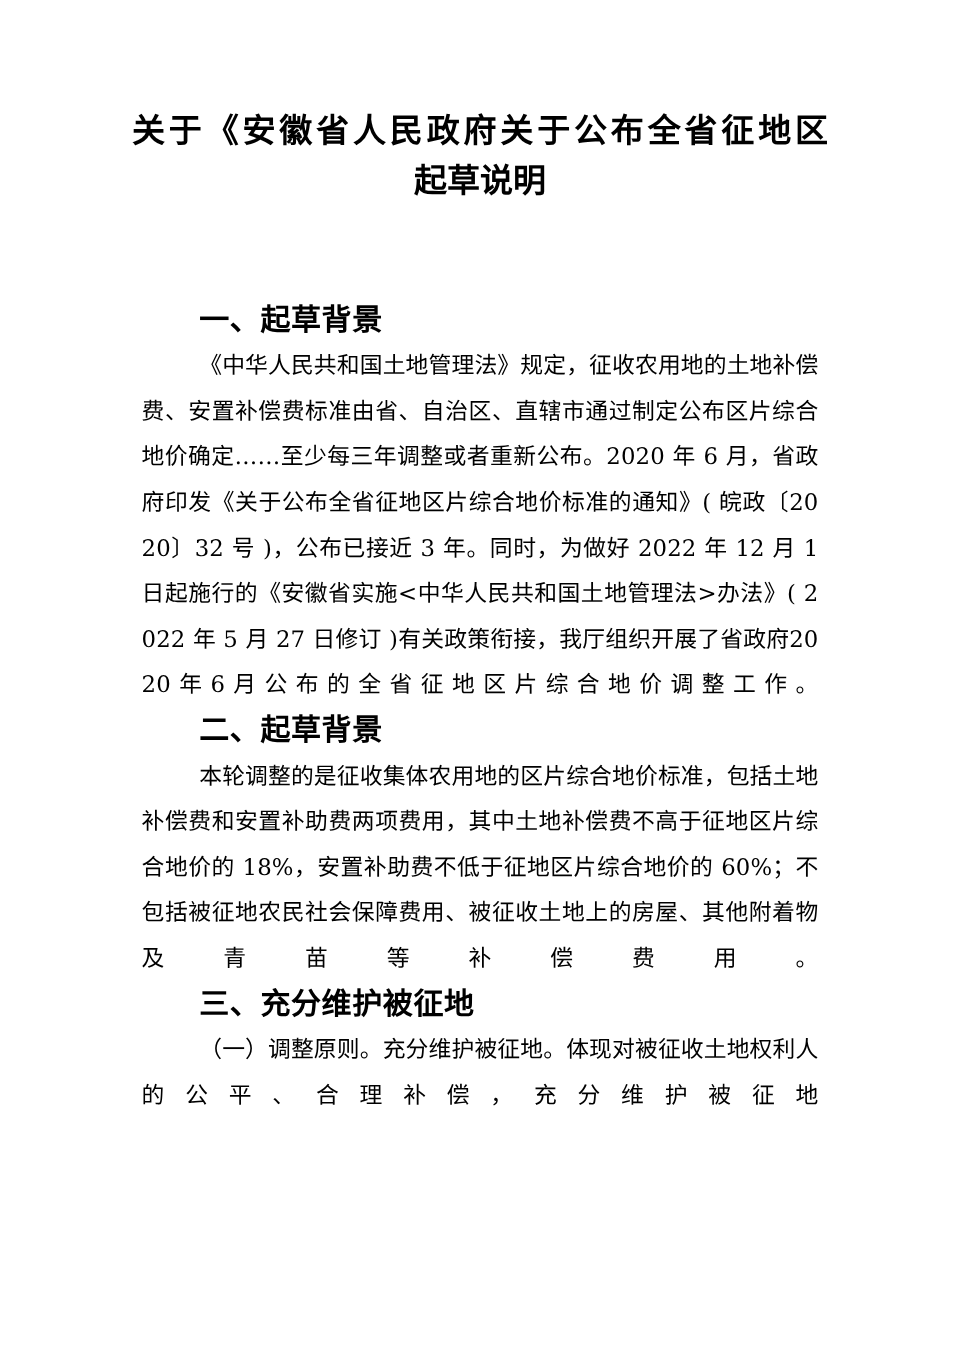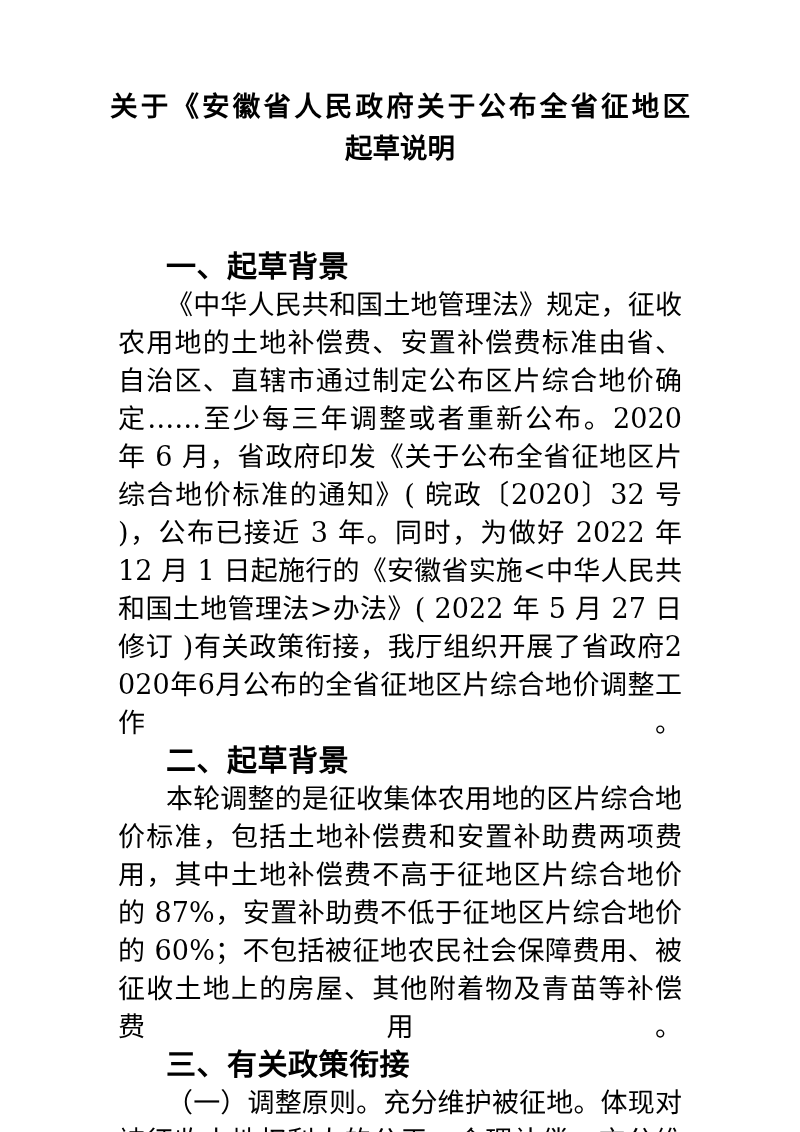--- a/index.html
+++ b/index.html
@@ -19,21 +19,21 @@
     -webkit-font-smoothing: antialiased;
   }
 
   
   .doc-title {
     position: absolute;
     left: 110px;
     top: 88px;
     width: 580px;
     text-align: center;
-    font-family: Liberation Mono, monospace;
+    font-family: Liberation Sans, sans-serif;
     font-weight: 700;
     font-size: 27.5px;
     line-height: 42px;
     letter-spacing: 0px;
   }
   .doc-title .tline {
     display: block;
     white-space: nowrap;
   }
   .doc-title .tline.l1,
@@ -53,30 +53,30 @@
     top: 248px;
     width: 564px;
     font-family: "DejaVu Serif", "Liberation Serif", serif;
     font-size: 23.5px;
     line-height: 38px;
   }
 
   .section-heading {
     font-family: "DejaVu Sans", "Liberation Sans", sans-serif;
     font-weight: 700;
-    font-size: 30px;
+    font-size: 25px;
     line-height: 38px;
     text-indent: 48px;
     letter-spacing: 0.5px;
     white-space: nowrap;
   }
 
   .para {
     font-family: "DejaVu Serif", "Liberation Serif", serif;
-    font-size: 27px;
+    font-size: 19px;
     line-height: 38px;
     text-indent: 48px;
     text-align: justify;
     text-align-last: left;
     word-break: break-all;
     letter-spacing: 0.1px;
   }
   .para.tail-open {
     text-align: justify;
     text-align-last: justify;
@@ -89,18 +89,18 @@
 
   <div class="doc-title">
     <span class="tline l1">关于《安徽省人民政府关于公布全省征地区</span>
     <span class="tline l3">起草说明</span>
   </div>
 
   <div class="doc-body">
       <div class="section-heading">一、起草背景</div>
       <div class="para tail-open">《中华人民共和国土地管理法》规定，征收农用地的土地补偿费、安置补偿费标准由省、自治区、直辖市通过制定公布区片综合地价确定……至少每三年调整或者重新公布。2020 年 6 月，省政府印发《关于公布全省征地区片综合地价标准的通知》( 皖政〔2020〕32 号 )，公布已接近 3 年。同时，为做好 2022 年 12 月 1 日起施行的《安徽省实施&lt;中华人民共和国土地管理法&gt;办法》( 2022 年 5 月 27 日修订 )有关政策衔接，我厅组织开展了省政府2020年6月公布的全省征地区片综合地价调整工作。</div>
       <div class="section-heading">二、起草背景</div>
-      <div class="para tail-open">本轮调整的是征收集体农用地的区片综合地价标准，包括土地补偿费和安置补助费两项费用，其中土地补偿费不高于征地区片综合地价的 87%，安置补助费不低于征地区片综合地价的 60%；不包括被征地农民社会保障费用、被征收土地上的房屋、其他附着物及青苗等补偿费用。</div>
-      <div class="section-heading">三、有关政策衔接</div>
+      <div class="para tail-open">本轮调整的是征收集体农用地的区片综合地价标准，包括土地补偿费和安置补助费两项费用，其中土地补偿费不高于征地区片综合地价的 18%，安置补助费不低于征地区片综合地价的 60%；不包括被征地农民社会保障费用、被征收土地上的房屋、其他附着物及青苗等补偿费用。</div>
+      <div class="section-heading">三、充分维护被征地</div>
       <div class="para tail-open">（一）调整原则。充分维护被征地。体现对被征收土地权利人的公平、合理补偿，充分维护被征地</div>
     </div>
 
 </div>
 
 </body></html>

